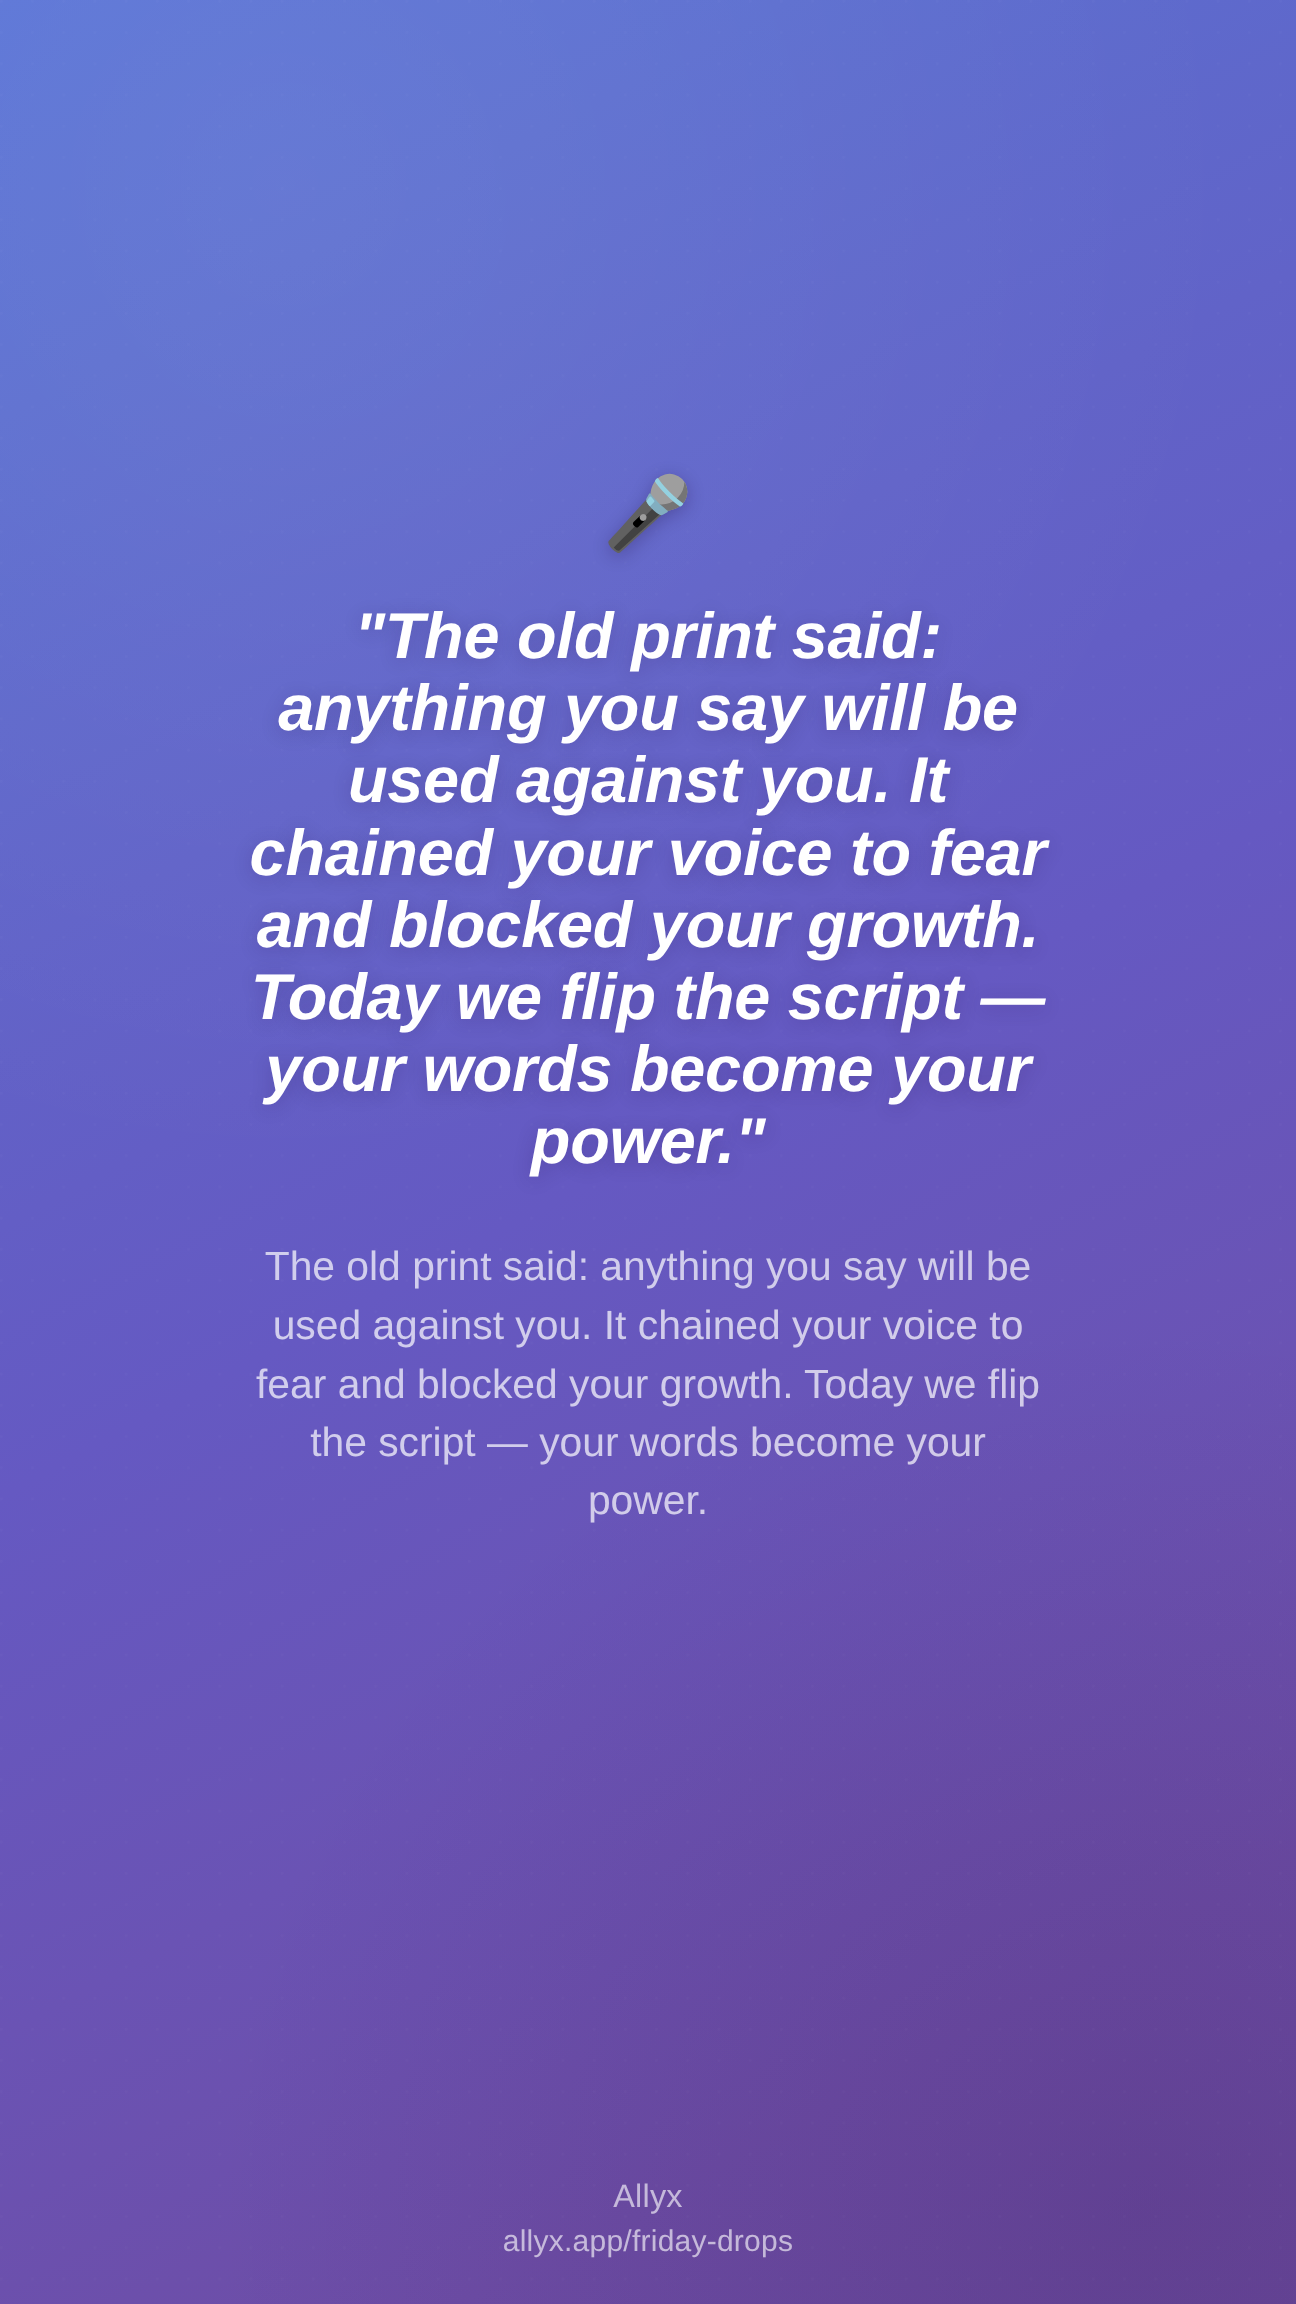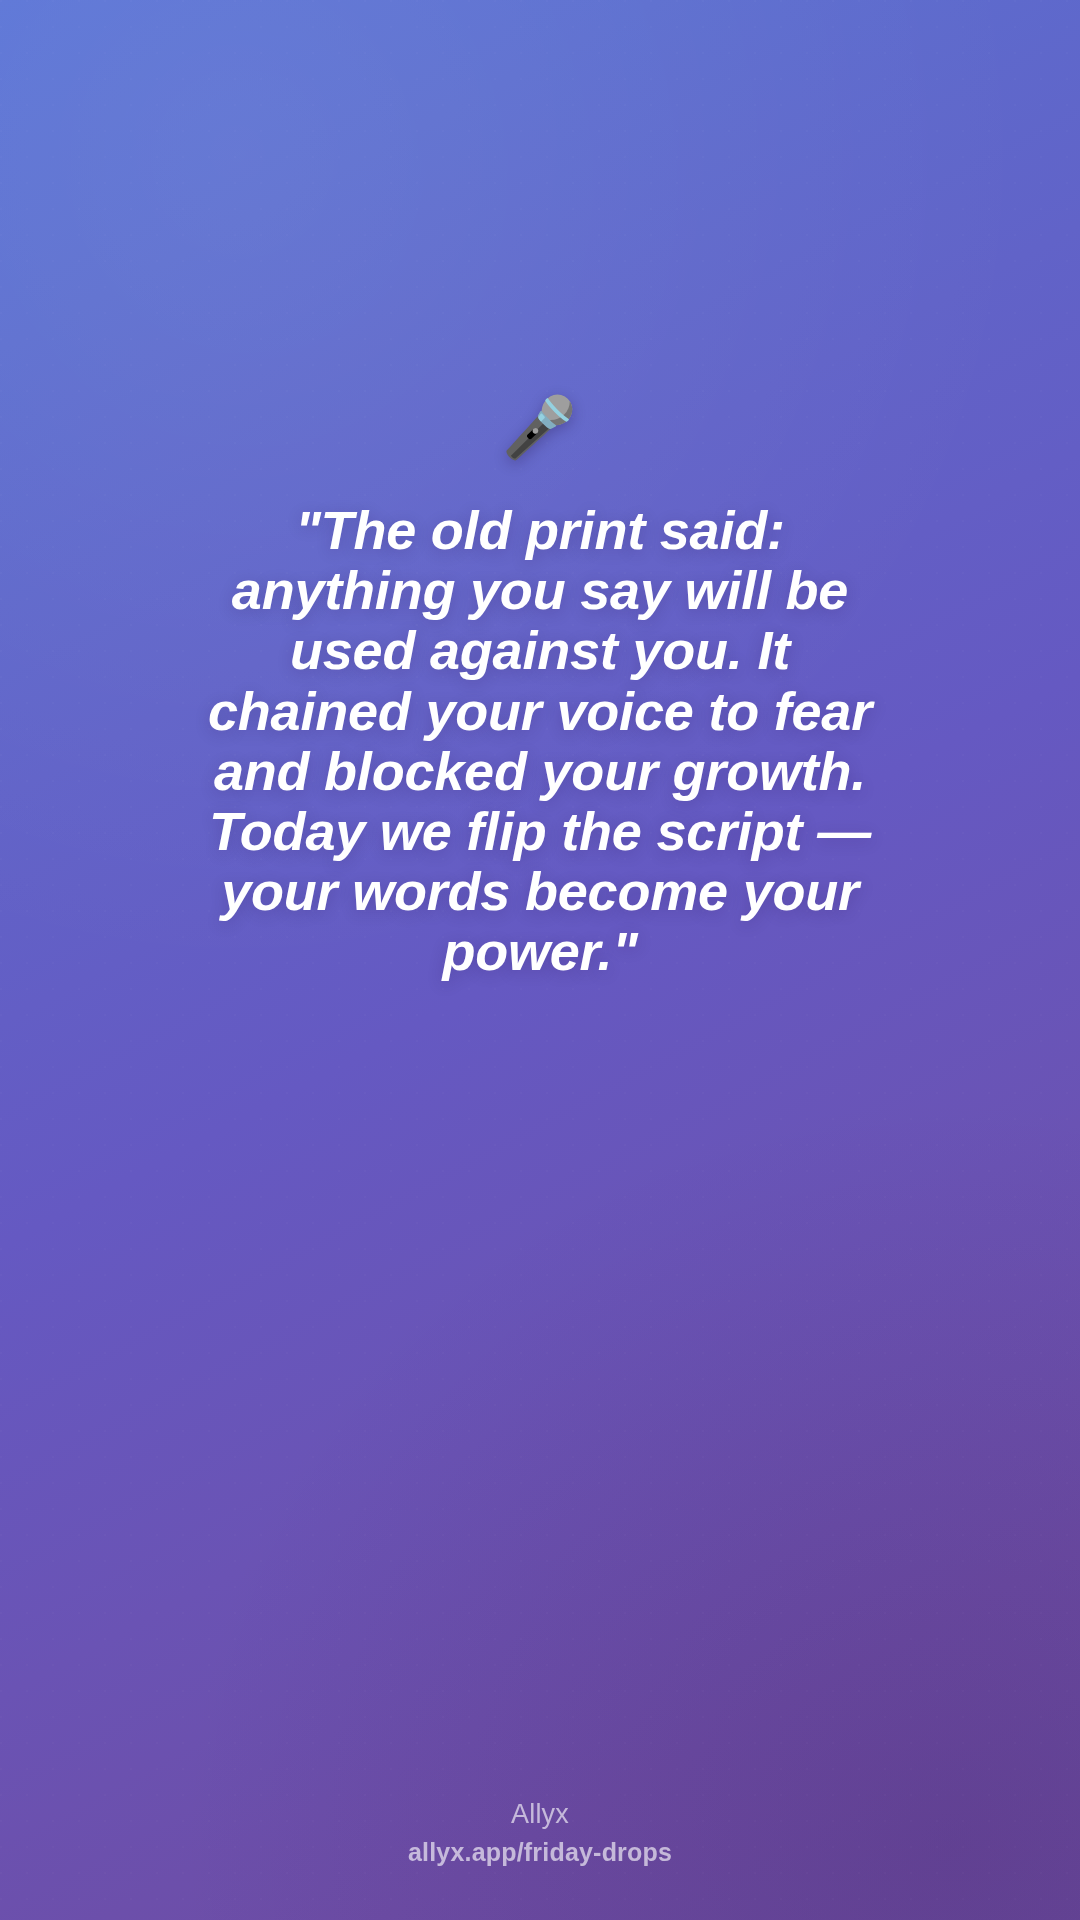--- a/index.html
+++ b/index.html
@@ -109,57 +109,58 @@
     line-height: 1.44;
     color: rgba(255, 255, 255, 0.70);
     max-width: 660px;
   }
 
   
   .footer {
     position: absolute;
     left: 0;
     right: 0;
-    bottom: 52px;
+    bottom: 36px;
     z-index: 2;
     display: flex;
     flex-direction: column;
     align-items: center;
     text-align: center;
   }
 
   .footer-brand {
     font-size: 27px;
     font-weight: 400;
     line-height: 1.25;
     color: rgba(255, 255, 255, 0.62);
     letter-spacing: 0.2px;
   }
 
   .footer-url {
     margin-top: 5px;
     font-size: 25px;
-    font-weight: 700;
+    font-weight: 400;
     line-height: 1.25;
     color: rgba(255, 255, 255, 0.62);
     letter-spacing: 0.2px;
   }
 </style>
 </head>
 <body>
 
 <div class="card">
 
   <div class="content">
 
     <span class="emoji-badge">🎤</span>
 
 
     <blockquote class="pull-quote">"The old print said: anything you say will be used against you. It chained your voice to fear and blocked your growth. Today we flip the script — your words become your power."</blockquote>
 
+    <p class="body-copy">The old print said: anything you say will be used against you. It chained your voice to fear and blocked your growth. Today we flip the script — your words become your power.</p>
 
   </div>
 
   <div class="footer">
     <div class="footer-brand">Allyx</div>
     <div class="footer-url">allyx.app/friday-drops</div>
   </div>
 
 </div>
 

